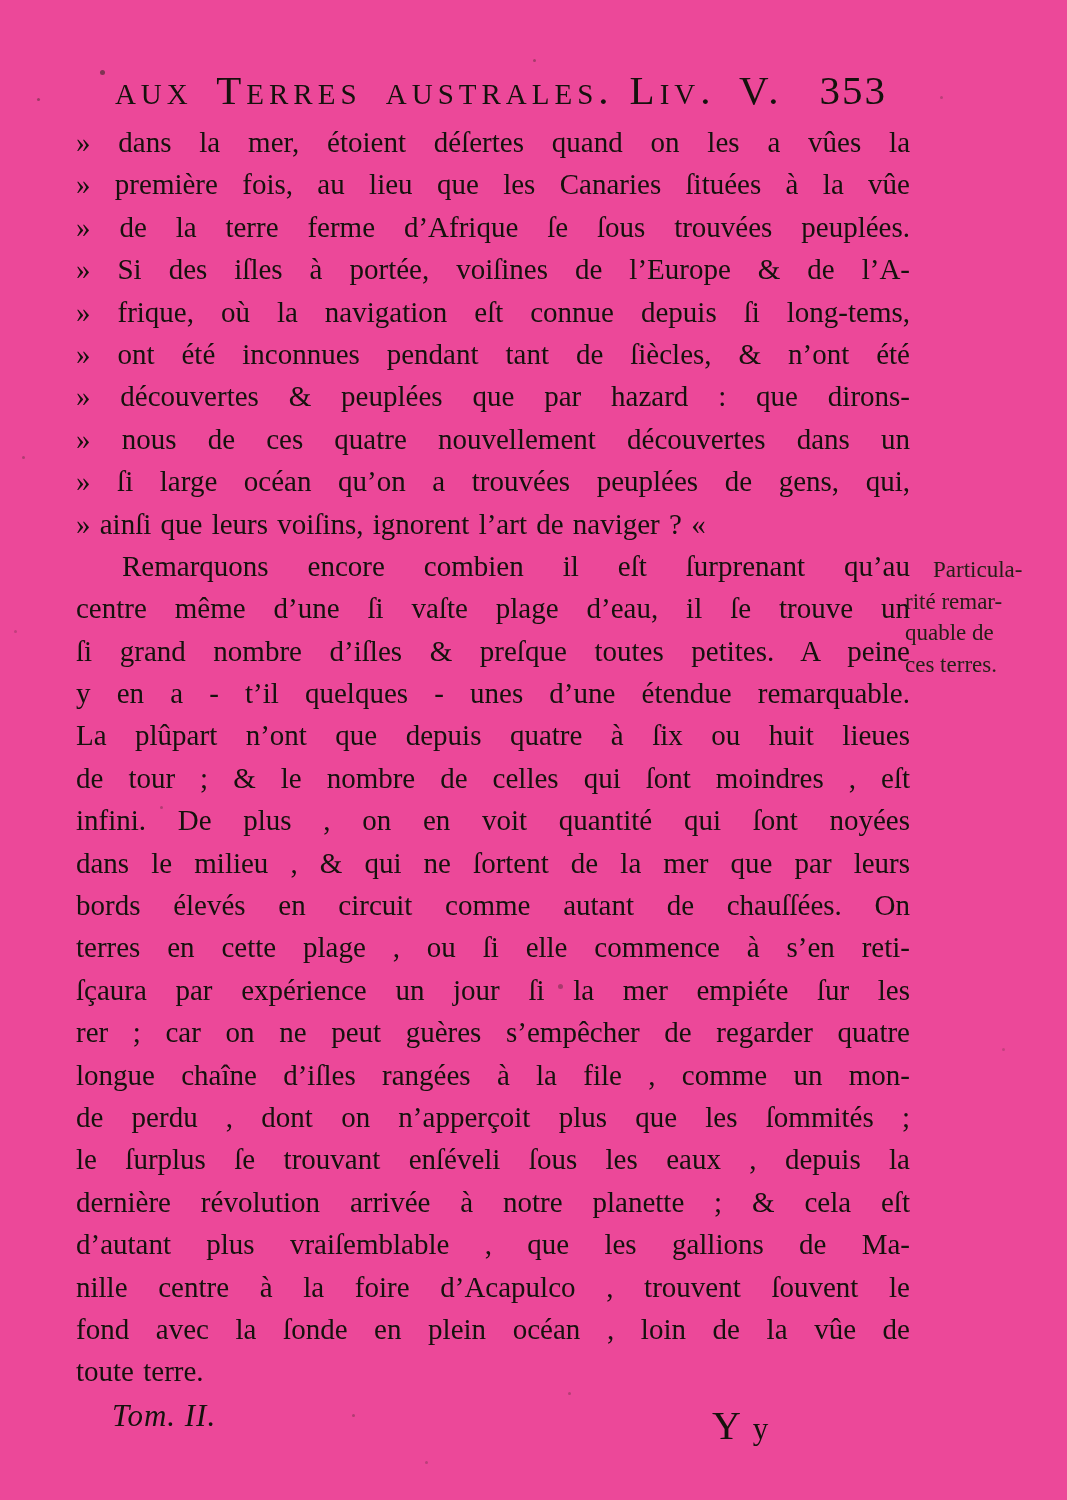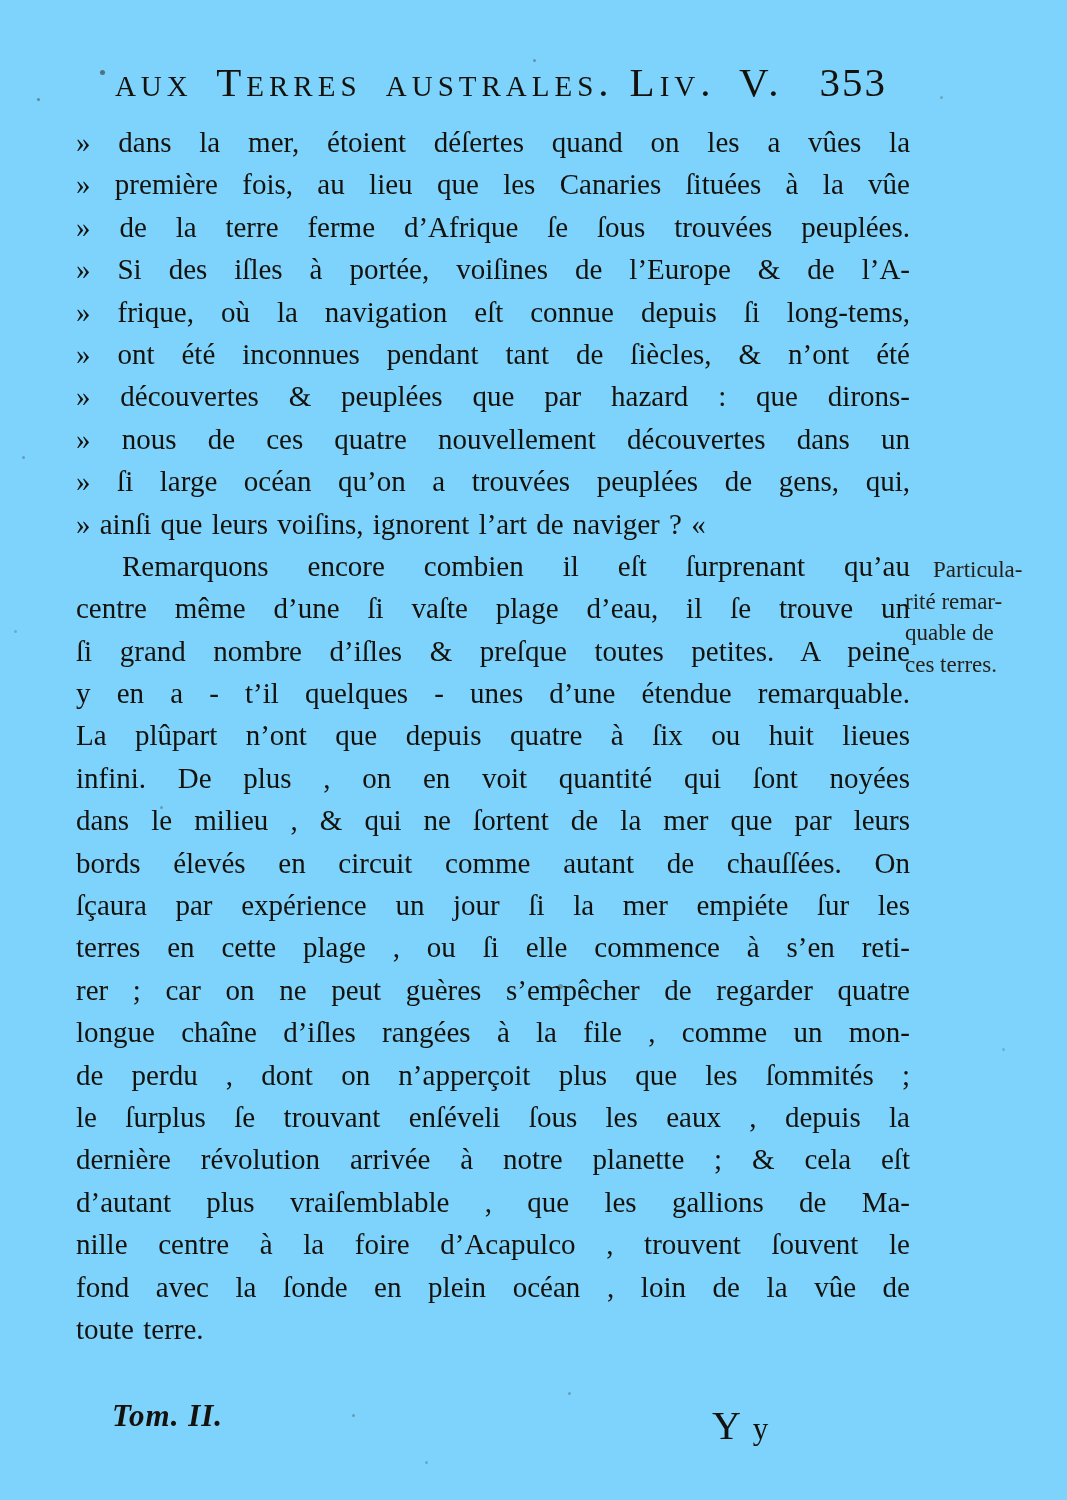--- a/index.html
+++ b/index.html
@@ -1,39 +1,39 @@
 <!DOCTYPE html>
 <html><head>
 <meta charset="utf-8">
 <style>
   html, body { margin: 0; padding: 0; background: #e8e8e6; }
   .page {
     position: relative;
     width: 1067px;
     height: 1500px;
-    background: #7dd3fc;
+    background: #ec4899;
     color: #15120d;
     font-family: "Liberation Serif", "DejaVu Serif", serif;
     overflow: hidden;
   }
   
   .header {
     position: absolute;
     top: 58px; left: 76px; width: 850px;
     display: flex;
     justify-content: center;
     align-items: baseline;
     font-variant: small-caps;
     font-size: 41px;
     letter-spacing: 5px;
     word-spacing: 9px;
     white-space: nowrap;
   }
   .header .ref { margin-left: 16px; }
-  .header .pagenum { margin-left: 36px; letter-spacing: 2px; font-variant: normal; }
+  .header .pagenum { margin-left: 36px; letter-spacing: 2px; font-variant: normal; margin-top: 8px; }
   
   .body {
     position: absolute;
     top: 121px; left: 76px; width: 834px;
     font-size: 29px;
     line-height: 42.4px;
     word-spacing: 2px;
   }
   .bline {
     height: 42.4px;
@@ -52,21 +52,20 @@
     color: #251f17;
   }
   .note div:first-of-type { padding-left: 28px; }
   
   .volume {
     position: absolute;
     left: 112px; top: 1398px;
     font-style: italic;
     font-size: 31px;
     letter-spacing: 1px;
-    font-weight: bold;
   }
   .signature {
     position: absolute;
     left: 712px; top: 1402px;
     font-size: 31px;
     word-spacing: 4px;
   }
   .signature::first-letter { font-size: 40px; }
   
   .speckles {
@@ -125,30 +124,31 @@
       <div class="bline indent">Remarquons encore combien il eſt ſurprenant qu’au</div>
 
       <div class="bline">centre même d’une ſi vaſte plage d’eau, il ſe trouve un</div>
 
       <div class="bline">ſi grand nombre d’iſles &amp; preſque toutes petites. A peine</div>
 
       <div class="bline">y en a - t’il quelques - unes d’une étendue remarquable.</div>
 
       <div class="bline">La plûpart n’ont que depuis quatre à ſix ou huit lieues</div>
 
+      <div class="bline">de tour ; &amp; le nombre de celles qui ſont moindres , eſt</div>
 
       <div class="bline">infini. De plus , on en voit quantité qui ſont noyées</div>
 
       <div class="bline">dans le milieu , &amp; qui ne ſortent de la mer que par leurs</div>
 
       <div class="bline">bords élevés en circuit comme autant de chauſſées. On</div>
 
+      <div class="bline">terres en cette plage , ou ſi elle commence à s’en reti-</div>
+
       <div class="bline">ſçaura par expérience un jour ſi la mer empiéte ſur les</div>
-
-      <div class="bline">terres en cette plage , ou ſi elle commence à s’en reti-</div>
 
       <div class="bline">rer ; car on ne peut guères s’empêcher de regarder quatre</div>
 
       <div class="bline">longue chaîne d’iſles rangées à la file , comme un mon-</div>
 
       <div class="bline">de perdu , dont on n’apperçoit plus que les ſommités ;</div>
 
       <div class="bline">le ſurplus ſe trouvant enſéveli ſous les eaux , depuis la</div>
 
       <div class="bline">dernière révolution arrivée à notre planette ; &amp; cela eſt</div>

